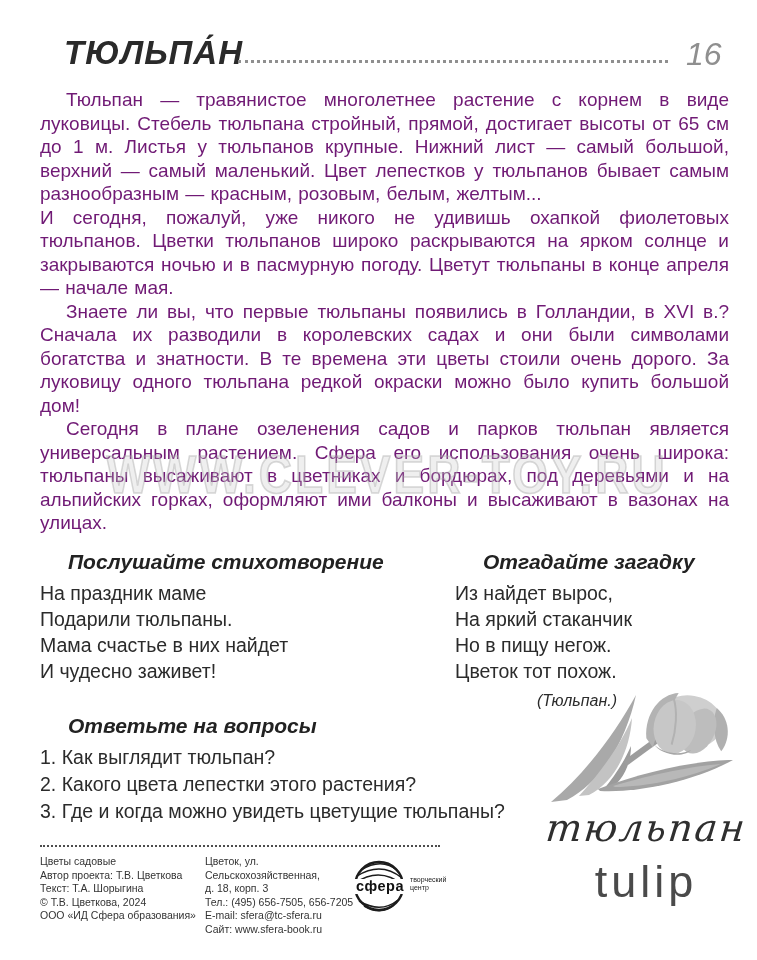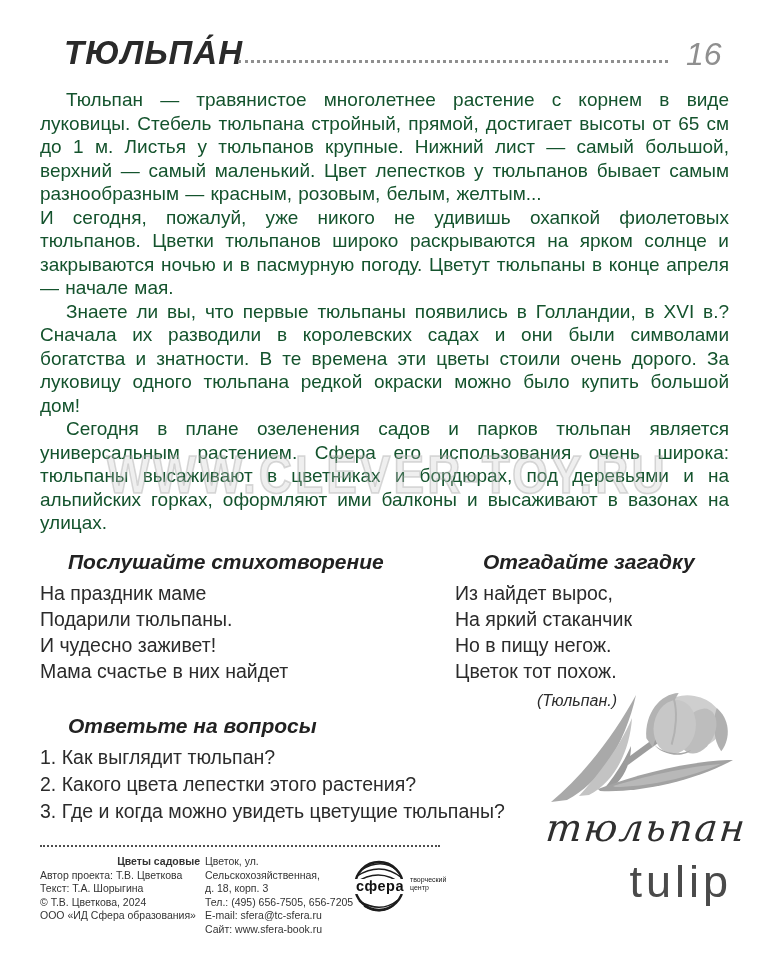--- a/index.html
+++ b/index.html
@@ -41,21 +41,21 @@
   }
 
   
   .article {
     position: absolute;
     left: 40px; top: 88px;
     width: 689px;
     font-size: 19px;
     line-height: 23.5px;
     text-align: justify;
-    color: #14532d;
+    color: #701a75;
     word-spacing: 1px;
   }
   .article p { margin: 0; }
   .article p.indent { text-indent: 26px; }
 
   
   .watermark {
     position: absolute;
     left: 34px; top: 448px;
     width: 706px;
@@ -138,39 +138,39 @@
     transform: skewX(-6deg);
     white-space: nowrap;
   }
   .caption-en {
     position: absolute;
     left: 560px; top: 856px;
     width: 172px;
     font-size: 45px;
     letter-spacing: 4px;
     color: #4a4a4a;
-    text-align: right;
+    text-align: center;
     white-space: nowrap;
   }
 
   
   .footer-dots {
     position: absolute;
     left: 40px; top: 845px;
     width: 400px; height: 0;
     border-top: 2px dotted #4d4d4d;
   }
   .footer-col {
     position: absolute;
     top: 855px;
     font-size: 10.5px;
     line-height: 13.5px;
     color: #333333;
   }
-  .footer-col .bold-line { font-weight: bold; text-align: right; }
+  .footer-col .bold-line { font-weight: normal; }
   .footer-credits { left: 40px; width: 160px; }
   .footer-address { left: 205px; width: 150px; }
   .footer-logo {
     position: absolute;
     left: 352px; top: 858px;
     width: 96px; height: 56px;
   }
   .logo-tagline {
     position: absolute;
     left: 410px; top: 876px;
@@ -195,22 +195,22 @@
     <p class="indent">Знаете ли вы, что первые тюльпаны появились в Голландии, в XVI в.? Сначала их разводили в королевских садах и они были символами богатства и знатности. В те времена эти цветы стоили очень дорого. За луковицу одного тюльпана редкой окраски можно было купить большой дом!</p>
     <p class="indent">Сегодня в плане озеленения садов и парков тюльпан является универсальным растением. Сфера его использования очень широка: тюльпаны высаживают в цветниках и бордюрах, под деревьями и на альпийских горках, оформляют ими балконы и высаживают в вазонах на улицах.</p>
   </div>
 
   <div class="watermark">WWW.CLEVER-TOY.RU</div>
 
   <div class="poem-block">
     <div class="section-heading">Послушайте стихотворение</div>
     <div class="verse-line">На праздник маме</div>
     <div class="verse-line">Подарили тюльпаны.</div>
+    <div class="verse-line">Мама счастье в них найдет</div>
     <div class="verse-line">И чудесно заживет!</div>
-    <div class="verse-line">Мама счастье в них найдет</div>
   </div>
 
   <div class="riddle-block">
     <div class="section-heading">Отгадайте загадку</div>
     <div class="verse-line">Из найдет вырос,</div>
     <div class="verse-line">На яркий стаканчик</div>
     <div class="verse-line">Но в пищу негож.</div>
     <div class="verse-line">Цветок тот похож.</div>
     <div class="riddle-answer">(Тюльпан.)</div>
   </div>

